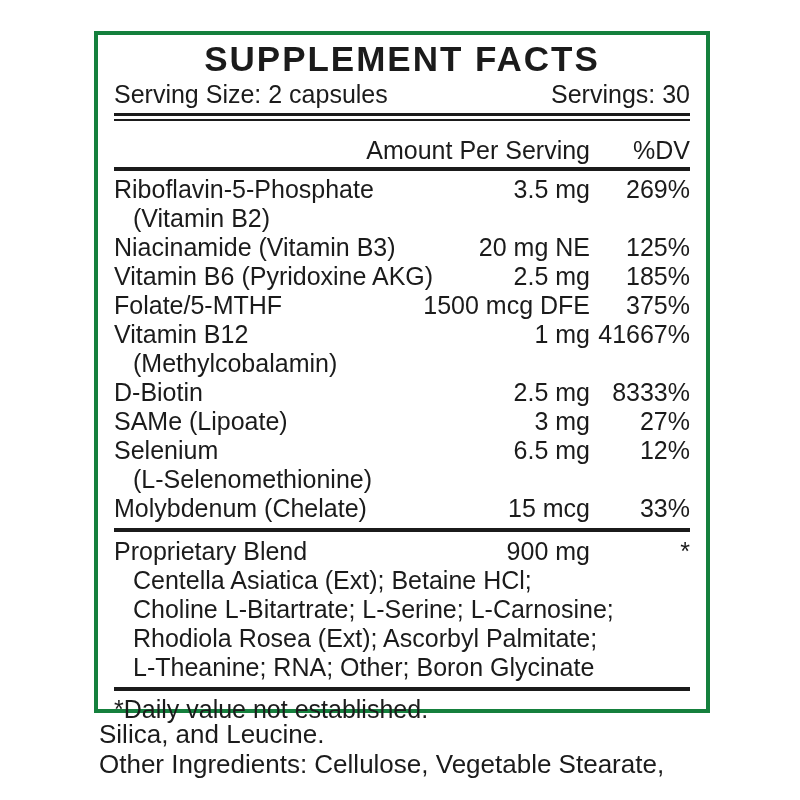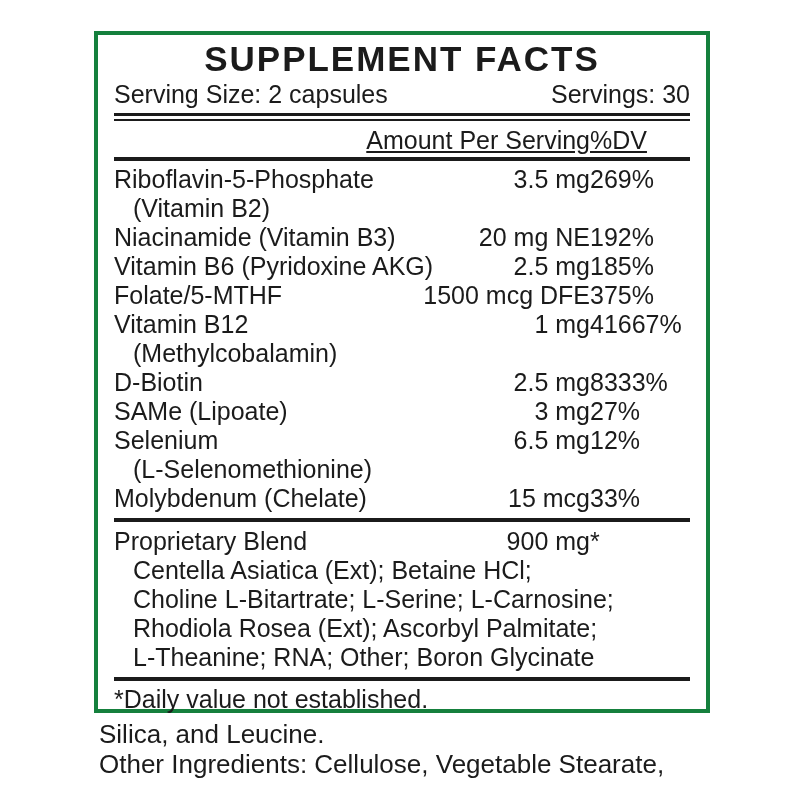--- a/index.html
+++ b/index.html
@@ -55,28 +55,28 @@
   }
   .rule.below-header { margin: 2px 0 4px 0; }
   .rule.above-blend  { margin: 5px 0 5px 0; }
   .rule.above-footnote { margin: 5px 0 3px 0; }
   .header-row, .fact-row {
     display: flex;
     align-items: baseline;
     font-size: 25px;
     line-height: 29px;
   }
-  .header-row { line-height: 30px; margin-top: 4px; text-decoration: underline; }
+  .header-row { line-height: 30px; margin-top: 14px; }
   .cell-name { white-space: nowrap; text-align: center; }
   .cell-spacer { flex: 1 1 auto; }
   .cell-amount { white-space: nowrap; text-align: right; }
   .cell-dv {
     flex: 0 0 100px;
     width: 100px;
-    text-align: left;
+    text-align: right;
     white-space: nowrap;
   }
   .name-wrap {
     font-size: 25px;
     line-height: 29px;
     padding-left: 19px;
     white-space: nowrap;
   }
   .blend-ingredient {
     font-size: 25px;
@@ -127,21 +127,21 @@
         <span class="cell-spacer"></span>
         <span class="cell-amount">3.5 mg</span>
         <span class="cell-dv">269%</span>
       </div>
       <div class="name-wrap">(Vitamin B2)</div>
 
       <div class="fact-row">
         <span class="cell-name">Niacinamide (Vitamin B3)</span>
         <span class="cell-spacer"></span>
         <span class="cell-amount">20 mg NE</span>
-        <span class="cell-dv">192%</span>
+        <span class="cell-dv">125%</span>
       </div>
 
       <div class="fact-row">
         <span class="cell-name">Vitamin B6 (Pyridoxine AKG)</span>
         <span class="cell-spacer"></span>
         <span class="cell-amount">2.5 mg</span>
         <span class="cell-dv">185%</span>
       </div>
 
       <div class="fact-row">

